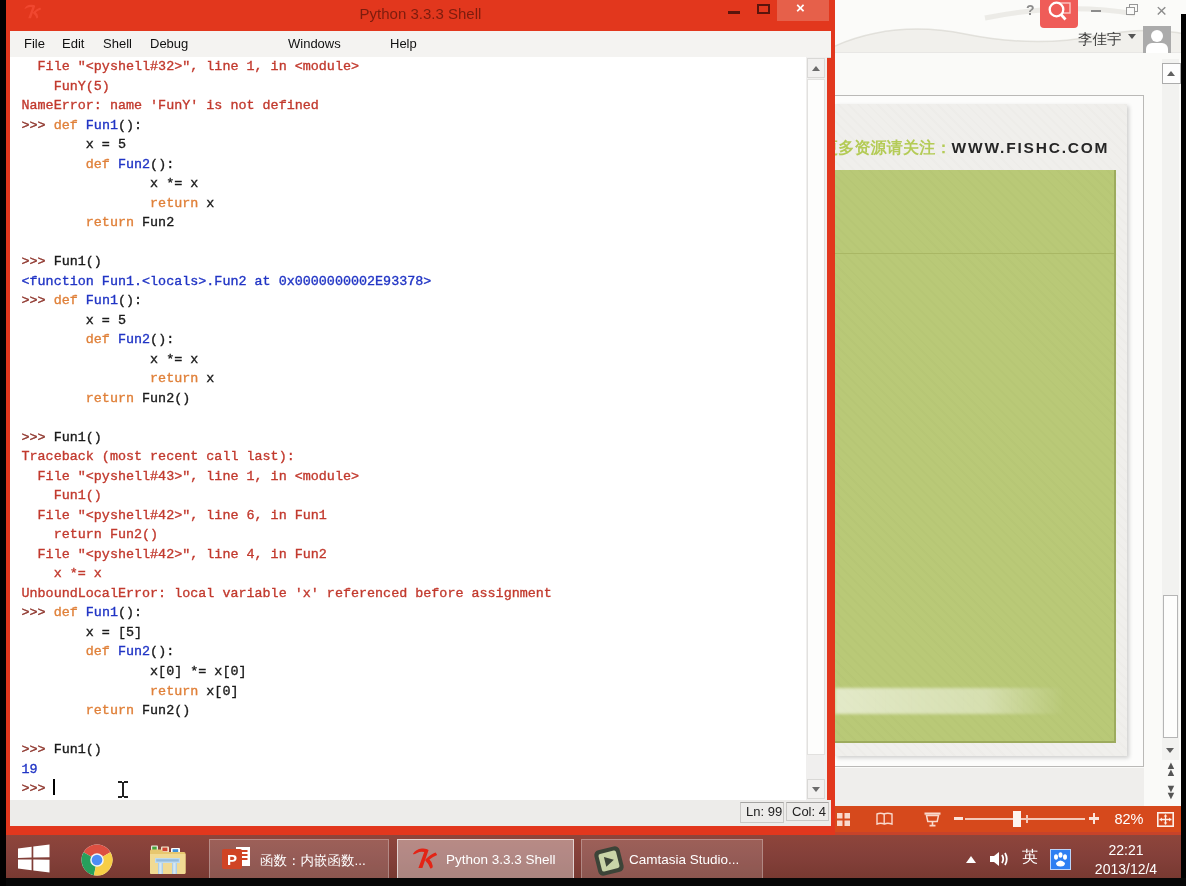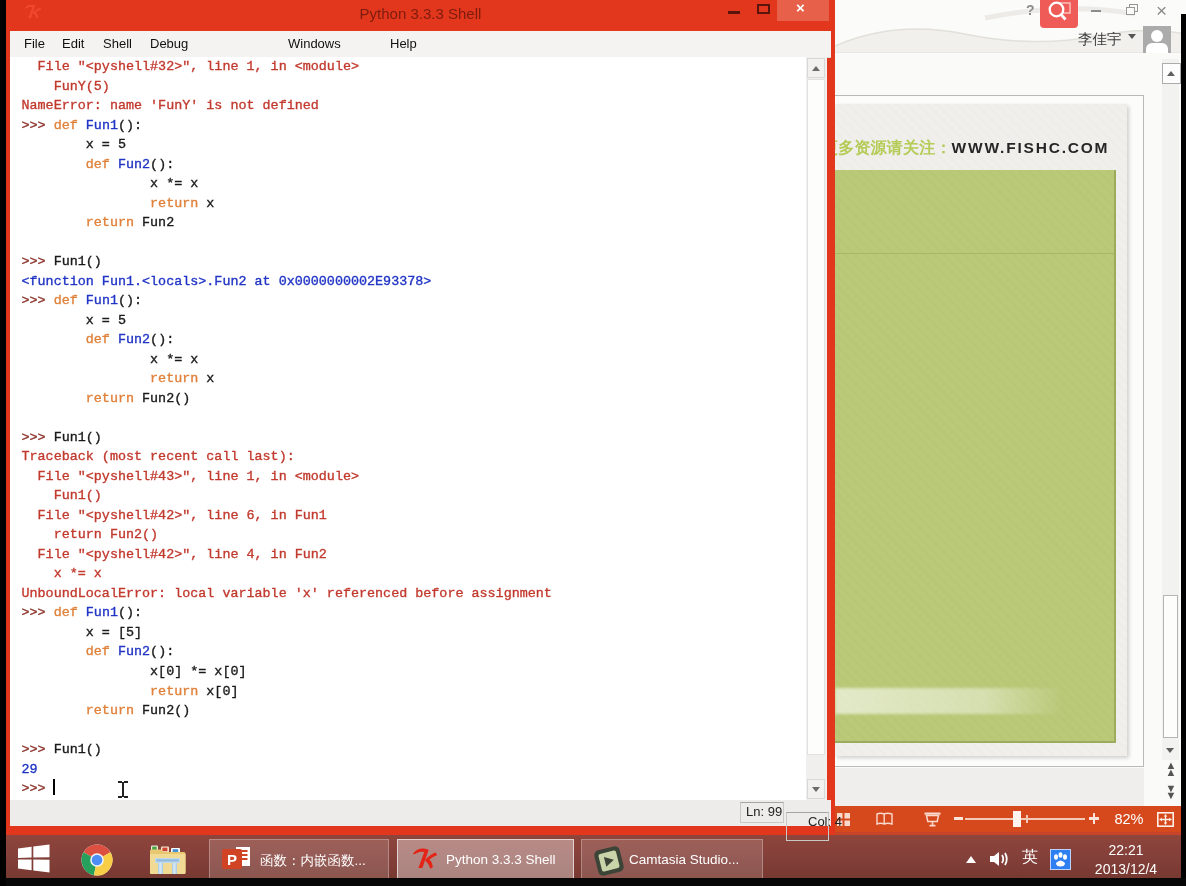--- a/index.html
+++ b/index.html
@@ -278,21 +278,21 @@
     x *= x
 UnboundLocalError: local variable 'x' referenced before assignment
 </span><span class="p">&gt;&gt;&gt;</span> <span class="k">def</span> <span class="b">Fun1</span>():
         x = [5]
         <span class="k">def</span> <span class="b">Fun2</span>():
                 x[0] *= x[0]
                 <span class="k">return</span> x[0]
         <span class="k">return</span> Fun2()
 
 <span class="p">&gt;&gt;&gt;</span> Fun1()
-<span class="o">29</span>
+<span class="o">19</span>
 <span class="p">&gt;&gt;&gt;</span> </pre>
       <div style="position:absolute;left:43px;top:722px;width:2px;height:16px;background:#000;"></div>
       <div id="ibeam" style="position:absolute;left:107px;top:724px;width:12px;height:17px;">
         <div style="position:absolute;left:5px;top:1px;width:2px;height:15px;background:#222;"></div>
         <div style="position:absolute;left:1px;top:0px;width:4px;height:2px;background:#222;"></div>
         <div style="position:absolute;left:7px;top:0px;width:4px;height:2px;background:#222;"></div>
         <div style="position:absolute;left:1px;top:15px;width:4px;height:2px;background:#222;"></div>
         <div style="position:absolute;left:7px;top:15px;width:4px;height:2px;background:#222;"></div>
       </div>
     </div>
@@ -300,17 +300,17 @@
       <div style="position:absolute;left:1px;top:1px;width:18px;height:20px;background:#f2f1f0;border:1px solid #d9d8d6;box-sizing:border-box;">
         <div style="position:absolute;left:4px;top:7px;width:0;height:0;border-left:4px solid transparent;border-right:4px solid transparent;border-bottom:5px solid #6b6b6b;"></div>
       </div>
       <div style="position:absolute;left:1px;top:22px;width:18px;height:676px;background:#fdfdfc;border:1px solid #e2e1df;box-sizing:border-box;"></div>
       <div style="position:absolute;left:1px;top:722px;width:18px;height:20px;background:#f2f1f0;border:1px solid #d9d8d6;box-sizing:border-box;">
         <div style="position:absolute;left:4px;top:7px;width:0;height:0;border-left:4px solid transparent;border-right:4px solid transparent;border-top:5px solid #6b6b6b;"></div>
       </div>
     </div>
     <div id="idle-status">
       <div style="position:absolute;left:730px;top:2px;width:44px;height:21px;border:1px solid #c9c8c6;border-top-color:#a5a4a2;padding:1px 0 16px 5px;box-sizing:border-box;white-space:nowrap;">Ln: 99</div>
-      <div style="position:absolute;left:776px;top:2px;width:43px;height:29px;border:1px solid #c9c8c6;border-top-color:#a5a4a2;padding:1px 0 0 21px;box-sizing:border-box;white-space:nowrap;margin-top:10px;">Col: 4</div>
+      <div style="position:absolute;left:776px;top:2px;width:43px;height:19px;border:1px solid #c9c8c6;border-top-color:#a5a4a2;padding:1px 0 0 5px;box-sizing:border-box;white-space:nowrap;">Col: 4</div>
     </div>
   </div>
 
 </div>
 
 </body></html>

